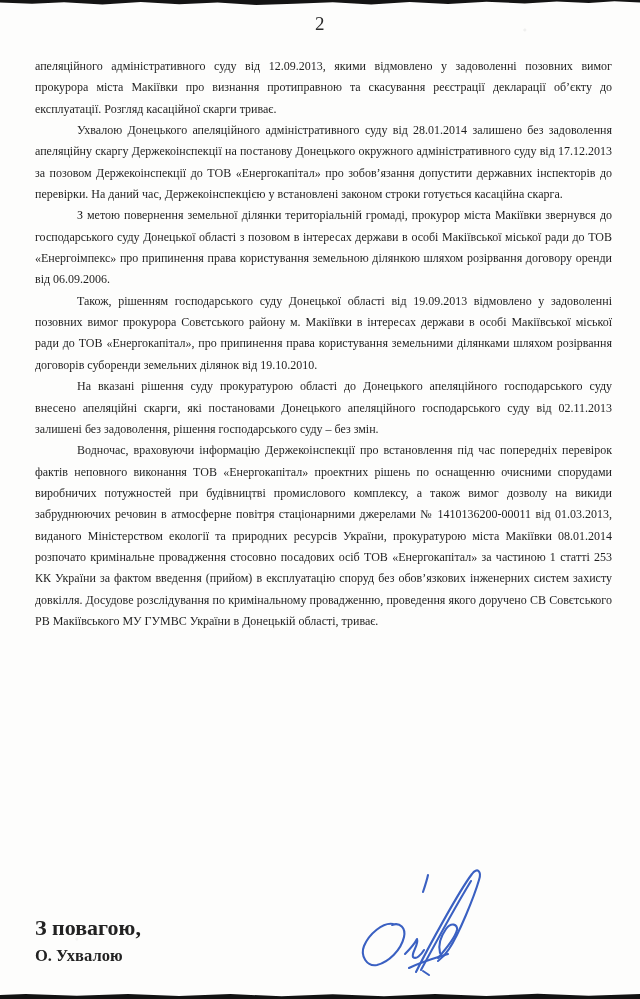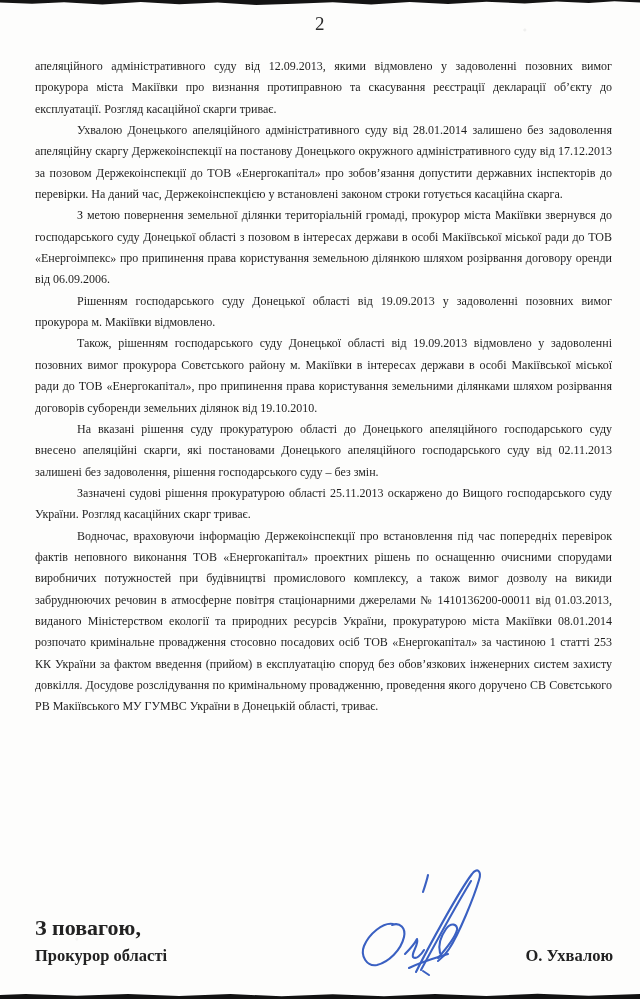--- a/index.html
+++ b/index.html
@@ -93,31 +93,28 @@
 <div class="scan-page">
 
   <div class="scan-edge-top"></div>
 
   <div class="page-number">2</div>
 
   <div class="body-text">
     <p class="continuation">апеляційного адміністративного суду від 12.09.2013, якими відмовлено у задоволенні позовних вимог прокурора міста Макіївки про визнання протиправною та скасування реєстрації декларації об’єкту до експлуатації. Розгляд касаційної скарги триває.</p>
     <p>Ухвалою Донецького апеляційного адміністративного суду від 28.01.2014 залишено без задоволення апеляційну скаргу Держекоінспекції на постанову Донецького окружного адміністративного суду від 17.12.2013 за позовом Держекоінспекції до ТОВ «Енергокапітал» про зобов’язання допустити державних інспекторів до перевірки. На даний час, Держекоінспекцією у встановлені законом строки готується касаційна скарга.</p>
     <p>З метою повернення земельної ділянки територіальній громаді, прокурор міста Макіївки звернувся до господарського суду Донецької області з позовом в інтересах держави в особі Макіївської міської ради до ТОВ «Енергоімпекс» про припинення права користування земельною ділянкою шляхом розірвання договору оренди від 06.09.2006.</p>
-    <p>Рішенням господарського суду Донецької області від 19.09.2013 у задоволенні позовних вимог прокурора м. Макіївки відмовлено.</p>
     <p>Також, рішенням господарського суду Донецької області від 19.09.2013 відмовлено у задоволенні позовних вимог прокурора Совєтського району м. Макіївки в інтересах держави в особі Макіївської міської ради до ТОВ «Енергокапітал», про припинення права користування земельними ділянками шляхом розірвання договорів суборенди земельних ділянок від 19.10.2010.</p>
     <p>На вказані рішення суду прокуратурою області до Донецького апеляційного господарського суду внесено апеляційні скарги, які постановами Донецького апеляційного господарського суду від 02.11.2013 залишені без задоволення, рішення господарського суду – без змін.</p>
-    <p>Зазначені судові рішення прокуратурою області 25.11.2013 оскаржено до Вищого господарського суду України. Розгляд касаційних скарг триває.</p>
     <p>Водночас, враховуючи інформацію Держекоінспекції про встановлення під час попередніх перевірок фактів неповного виконання ТОВ «Енергокапітал» проектних рішень по оснащенню очисними спорудами виробничих потужностей при будівництві промислового комплексу, а також вимог дозволу на викиди забруднюючих речовин в атмосферне повітря стаціонарними джерелами № 1410136200-00011 від 01.03.2013, виданого Міністерством екології та природних ресурсів України, прокуратурою міста Макіївки 08.01.2014 розпочато кримінальне провадження стосовно посадових осіб ТОВ «Енергокапітал» за частиною 1 статті 253 КК України за фактом введення (прийом) в експлуатацію споруд без обов’язкових інженерних систем захисту довкілля. Досудове розслідування по кримінальному провадженню, проведення якого доручено СВ Совєтського РВ Макіївського МУ ГУМВС України в Донецькій області, триває.</p>
   </div>
 
   <div class="closing-salutation">З повагою,</div>
 
   <div class="sign-row">
-    <span>Прокурор області</span>
     <span>О. Ухвалою</span>
   </div>
 
   <div class="signature-wrap">
     <svg viewBox="0 0 145 139" xmlns="http://www.w3.org/2000/svg" fill="none" stroke="#3a60c2" stroke-width="2.1" stroke-linecap="round" stroke-linejoin="round">
 
       <path d="M85,17 C84,22 82,28 80,34"></path>
 
       <path d="M50,66 C40,64 26,76 21,88 C17,98 24,109 34,107 C46,104 58,92 61,79 C63,70 57,64 49,67"></path>
 

